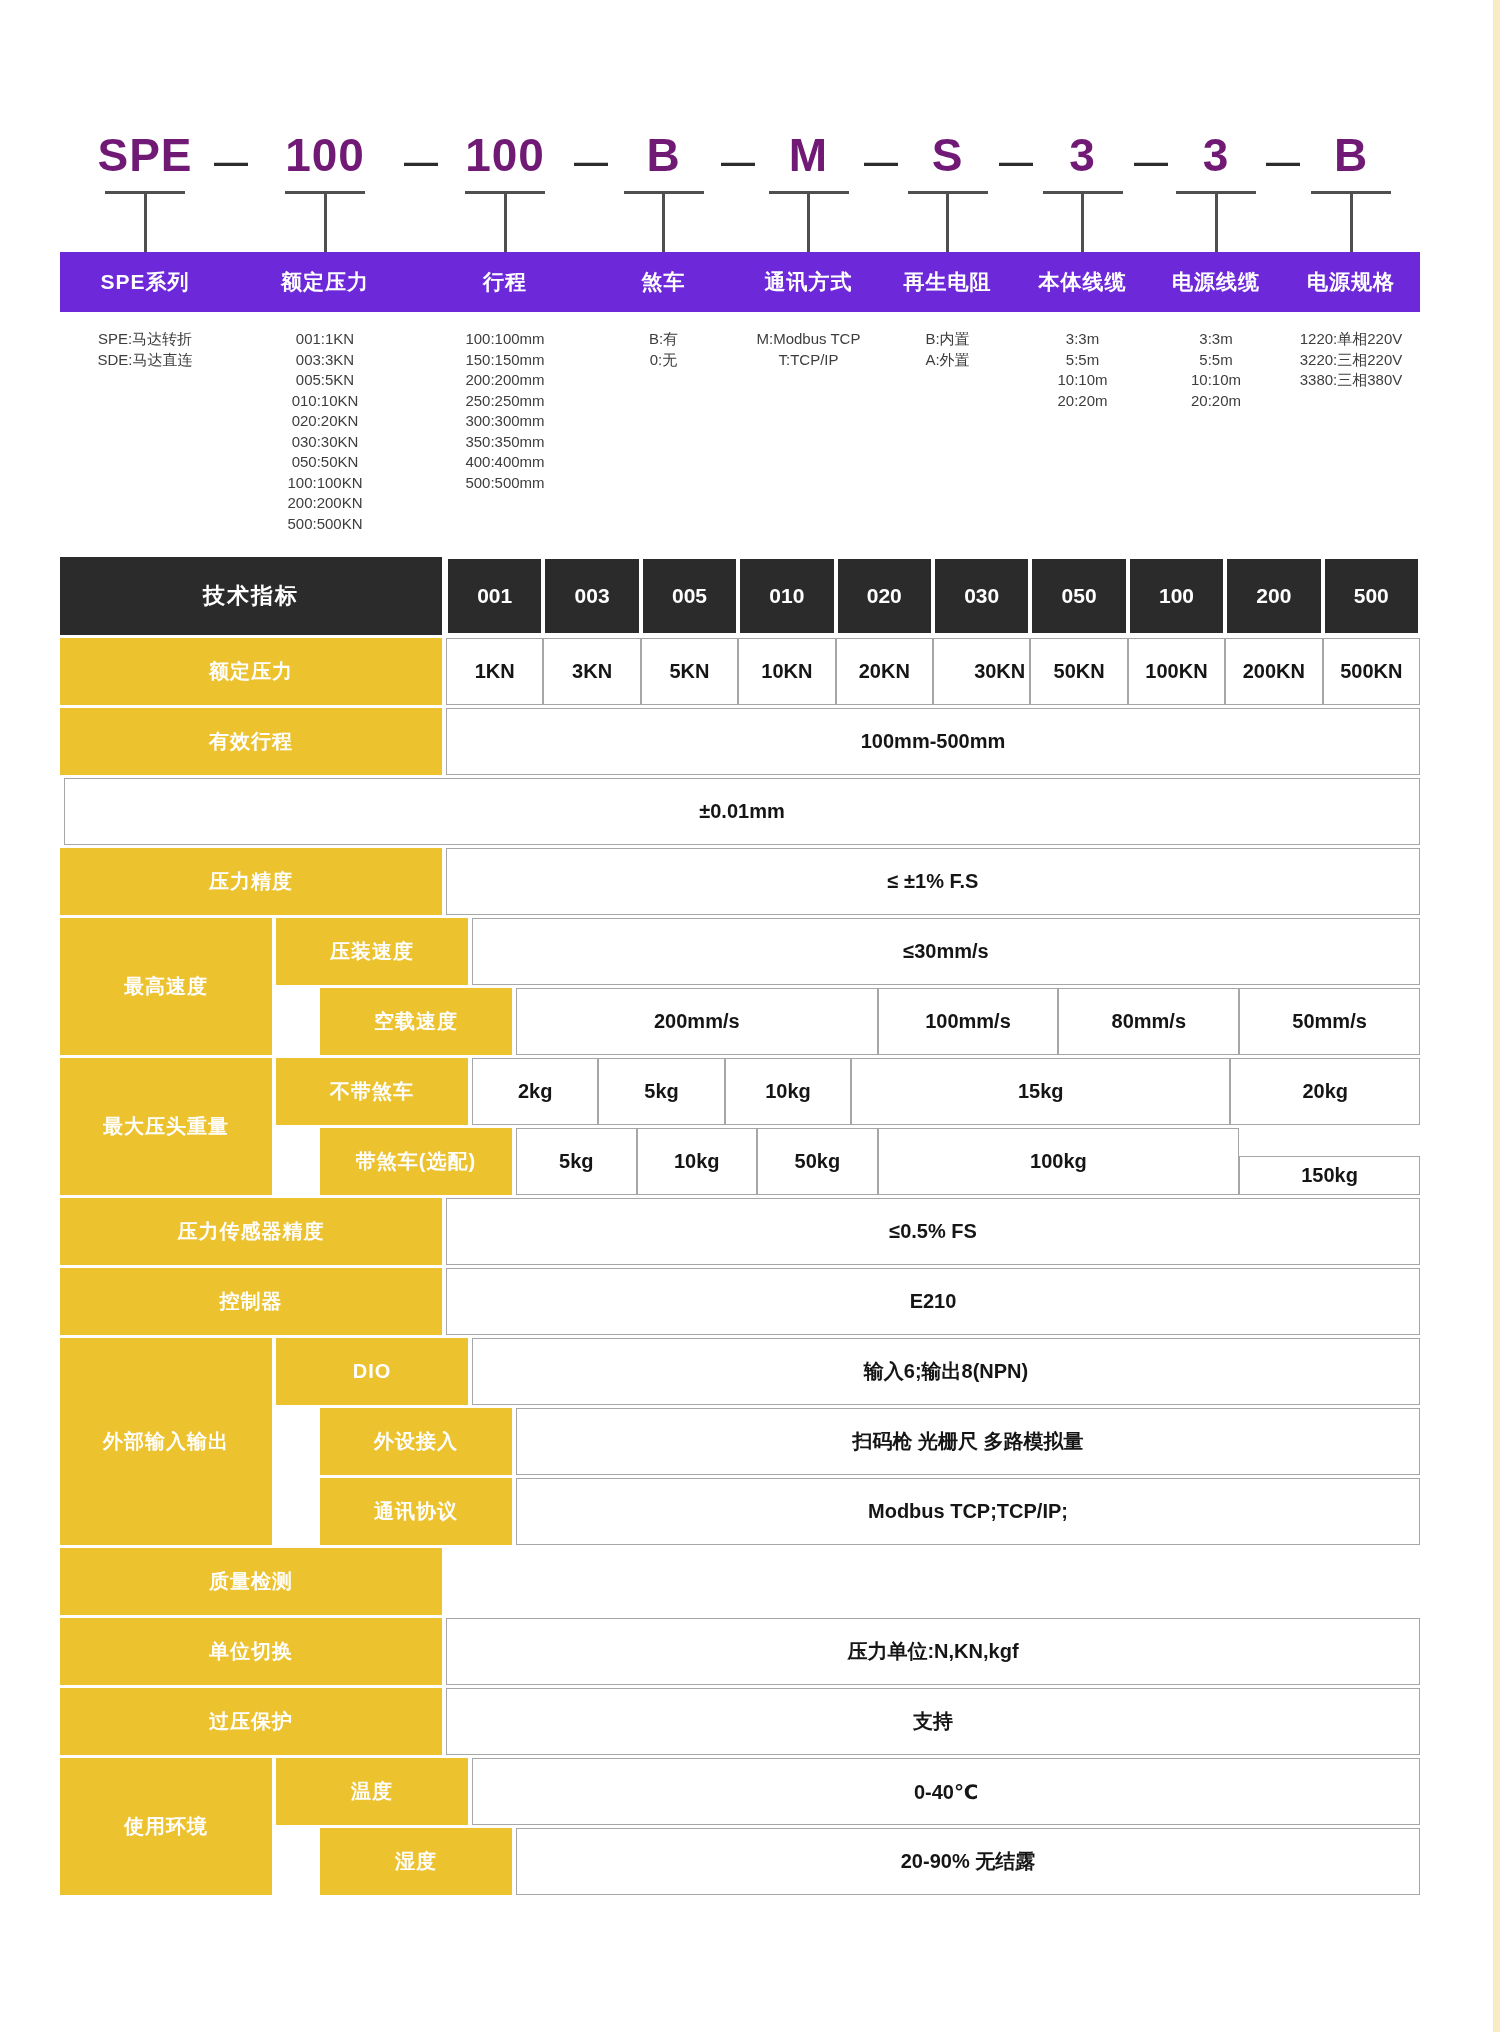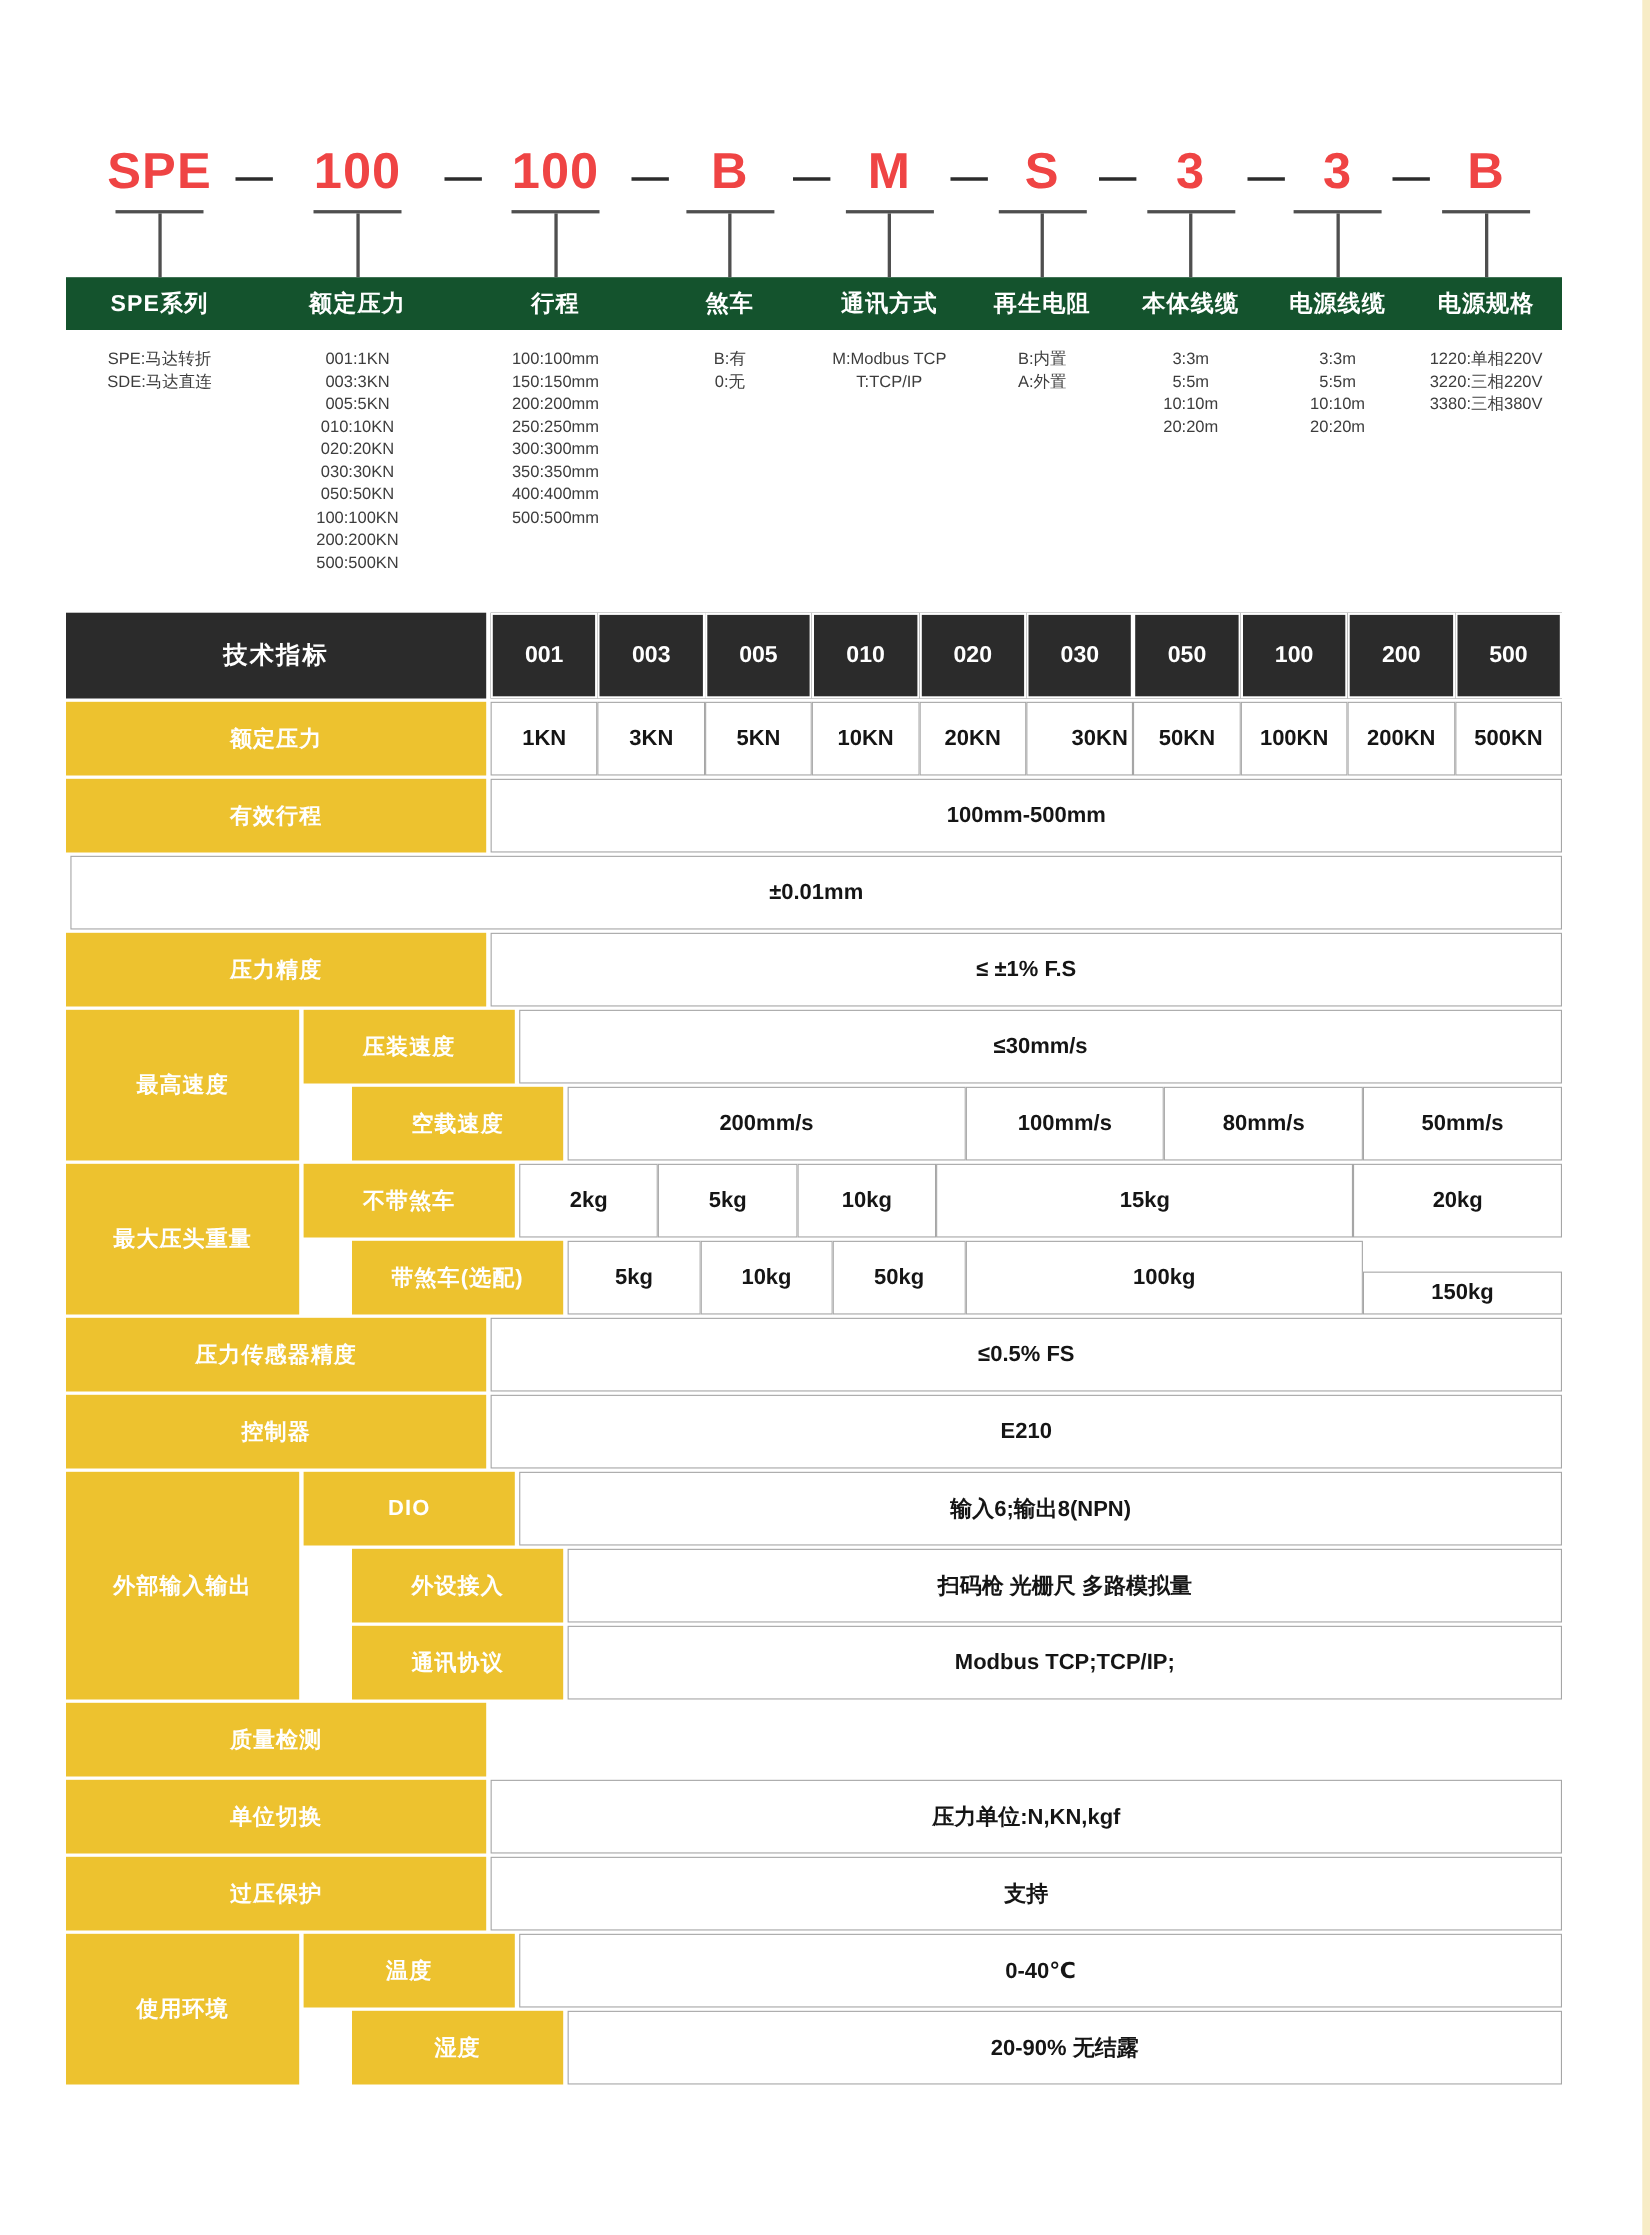--- a/index.html
+++ b/index.html
@@ -4,25 +4,25 @@
 <style>
   html,body{margin:0;padding:0;}
   body{
     width:1500px;height:2032px;position:relative;background:#ffffff;overflow:hidden;
     font-family:"Liberation Sans","DejaVu Sans",sans-serif;color:#222;
   }
   
   #top-section{position:absolute;left:60px;top:118px;width:1360px;}
   .top-grid{display:grid;grid-template-columns:170px 190px 170px 147px 143px 135px 135px 132px 138px;}
   .code-cell{position:relative;display:flex;flex-direction:column;align-items:center;justify-content:flex-end;height:134px;}
-  .code-text{font-size:46px;font-weight:bold;color:#ef4444;line-height:64px;letter-spacing:1px;}
+  .code-text{font-size:46px;font-weight:bold;color:#701a75;line-height:64px;letter-spacing:1px;}
   .code-underline{width:80px;height:0;border-top:3px solid #4f4f4f;margin-top:4px;}
   .code-vline{width:3px;height:58px;background:#4f4f4f;}
   .code-dash{position:absolute;right:-18px;top:24px;font-size:34px;font-weight:bold;color:#2c2c2c;}
-  #bar-row{background:#14532d;height:48px;align-items:center;}
+  #bar-row{background:#6d28d9;height:60px;align-items:center;}
   .bar-label{font-size:21px;font-weight:bold;color:#ffffff;text-align:center;letter-spacing:1px;}
   #legend-row{padding-top:17px;}
   .legend-cell{display:flex;flex-direction:column;align-items:center;}
   .legend-line{font-size:15px;line-height:20.5px;color:#3d3d3d;font-weight:500;white-space:nowrap;}
   
   #spec-table{position:absolute;left:60px;top:557px;width:1360px;}
   .t-row{display:flex;margin-bottom:3px;}
   .t-block{display:flex;margin-bottom:3px;}
   .lbl{background:#EDC22F;color:#ffffff;font-weight:bold;font-size:20px;
        display:flex;align-items:center;justify-content:center;text-align:center;letter-spacing:1px;}

